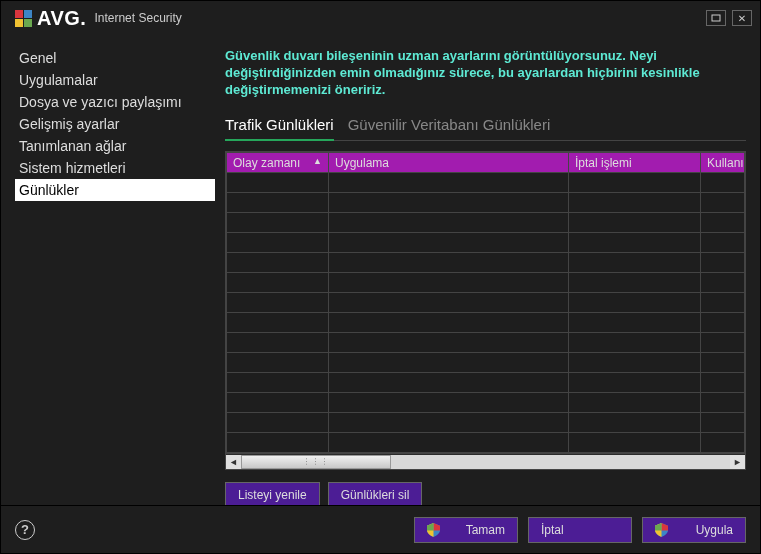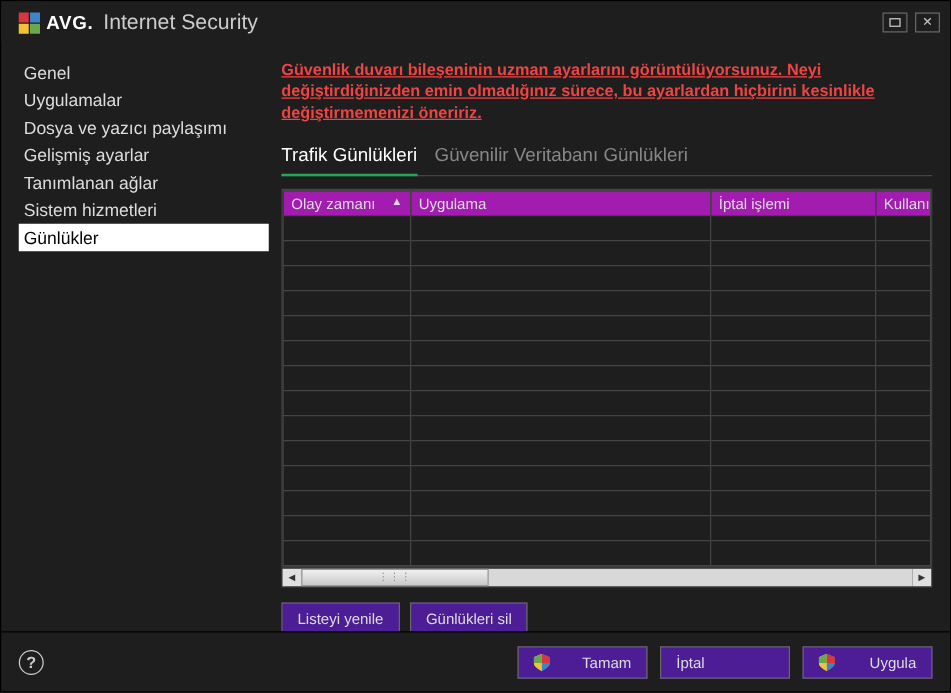--- a/index.html
+++ b/index.html
@@ -37,23 +37,23 @@
   display: grid;
   grid-template-columns: 8px 8px;
   grid-template-rows: 8px 8px;
   gap: 1px;
 }
 .avg-logo .sq div { width: 8px; height: 8px; }
 .avg-logo .r { background: #d9363e; }
 .avg-logo .g { background: #6aa84f; }
 .avg-logo .y { background: #f1c232; }
 .avg-logo .b { background: #3d85c6; }
-.avg-text { font-size: 15px; font-weight: bold; color: #fff; letter-spacing: 0.5px; margin-left: 2px; }
+.avg-text { font-size: 20px; font-weight: bold; color: #fff; letter-spacing: 0.5px; margin-left: 2px; }
 .avg-text .dot { color: #fff; }
-.title-text { font-size: 17px; color: #ccc; font-weight: 300; margin-left: 2px; }
+.title-text { font-size: 12px; color: #ccc; font-weight: 300; margin-left: 2px; }
 .win-controls { display: flex; gap: 6px; }
 .win-btn {
   width: 20px; height: 16px;
   border: 1px solid #666;
   background: #1e1e1e;
   display: flex; align-items: center; justify-content: center;
   cursor: pointer;
   color: #ccc;
   font-size: 10px;
 }
@@ -80,26 +80,25 @@
   background: #fff;
   color: #000;
 }
 .main {
   flex: 1;
   display: flex;
   flex-direction: column;
   overflow: hidden;
 }
 .warning {
-  color: #ef4444;
+  color: #5eead4;
   font-weight: bold;
   font-size: 13px;
   line-height: 17px;
   margin-bottom: 14px;
-  text-decoration: underline;
 }
 .tabs {
   display: flex;
   border-bottom: 1px solid #444;
   font-size: 15px;
 }
 .tab {
   padding: 4px 0 6px 0;
   margin-right: 14px;
   color: #888;

